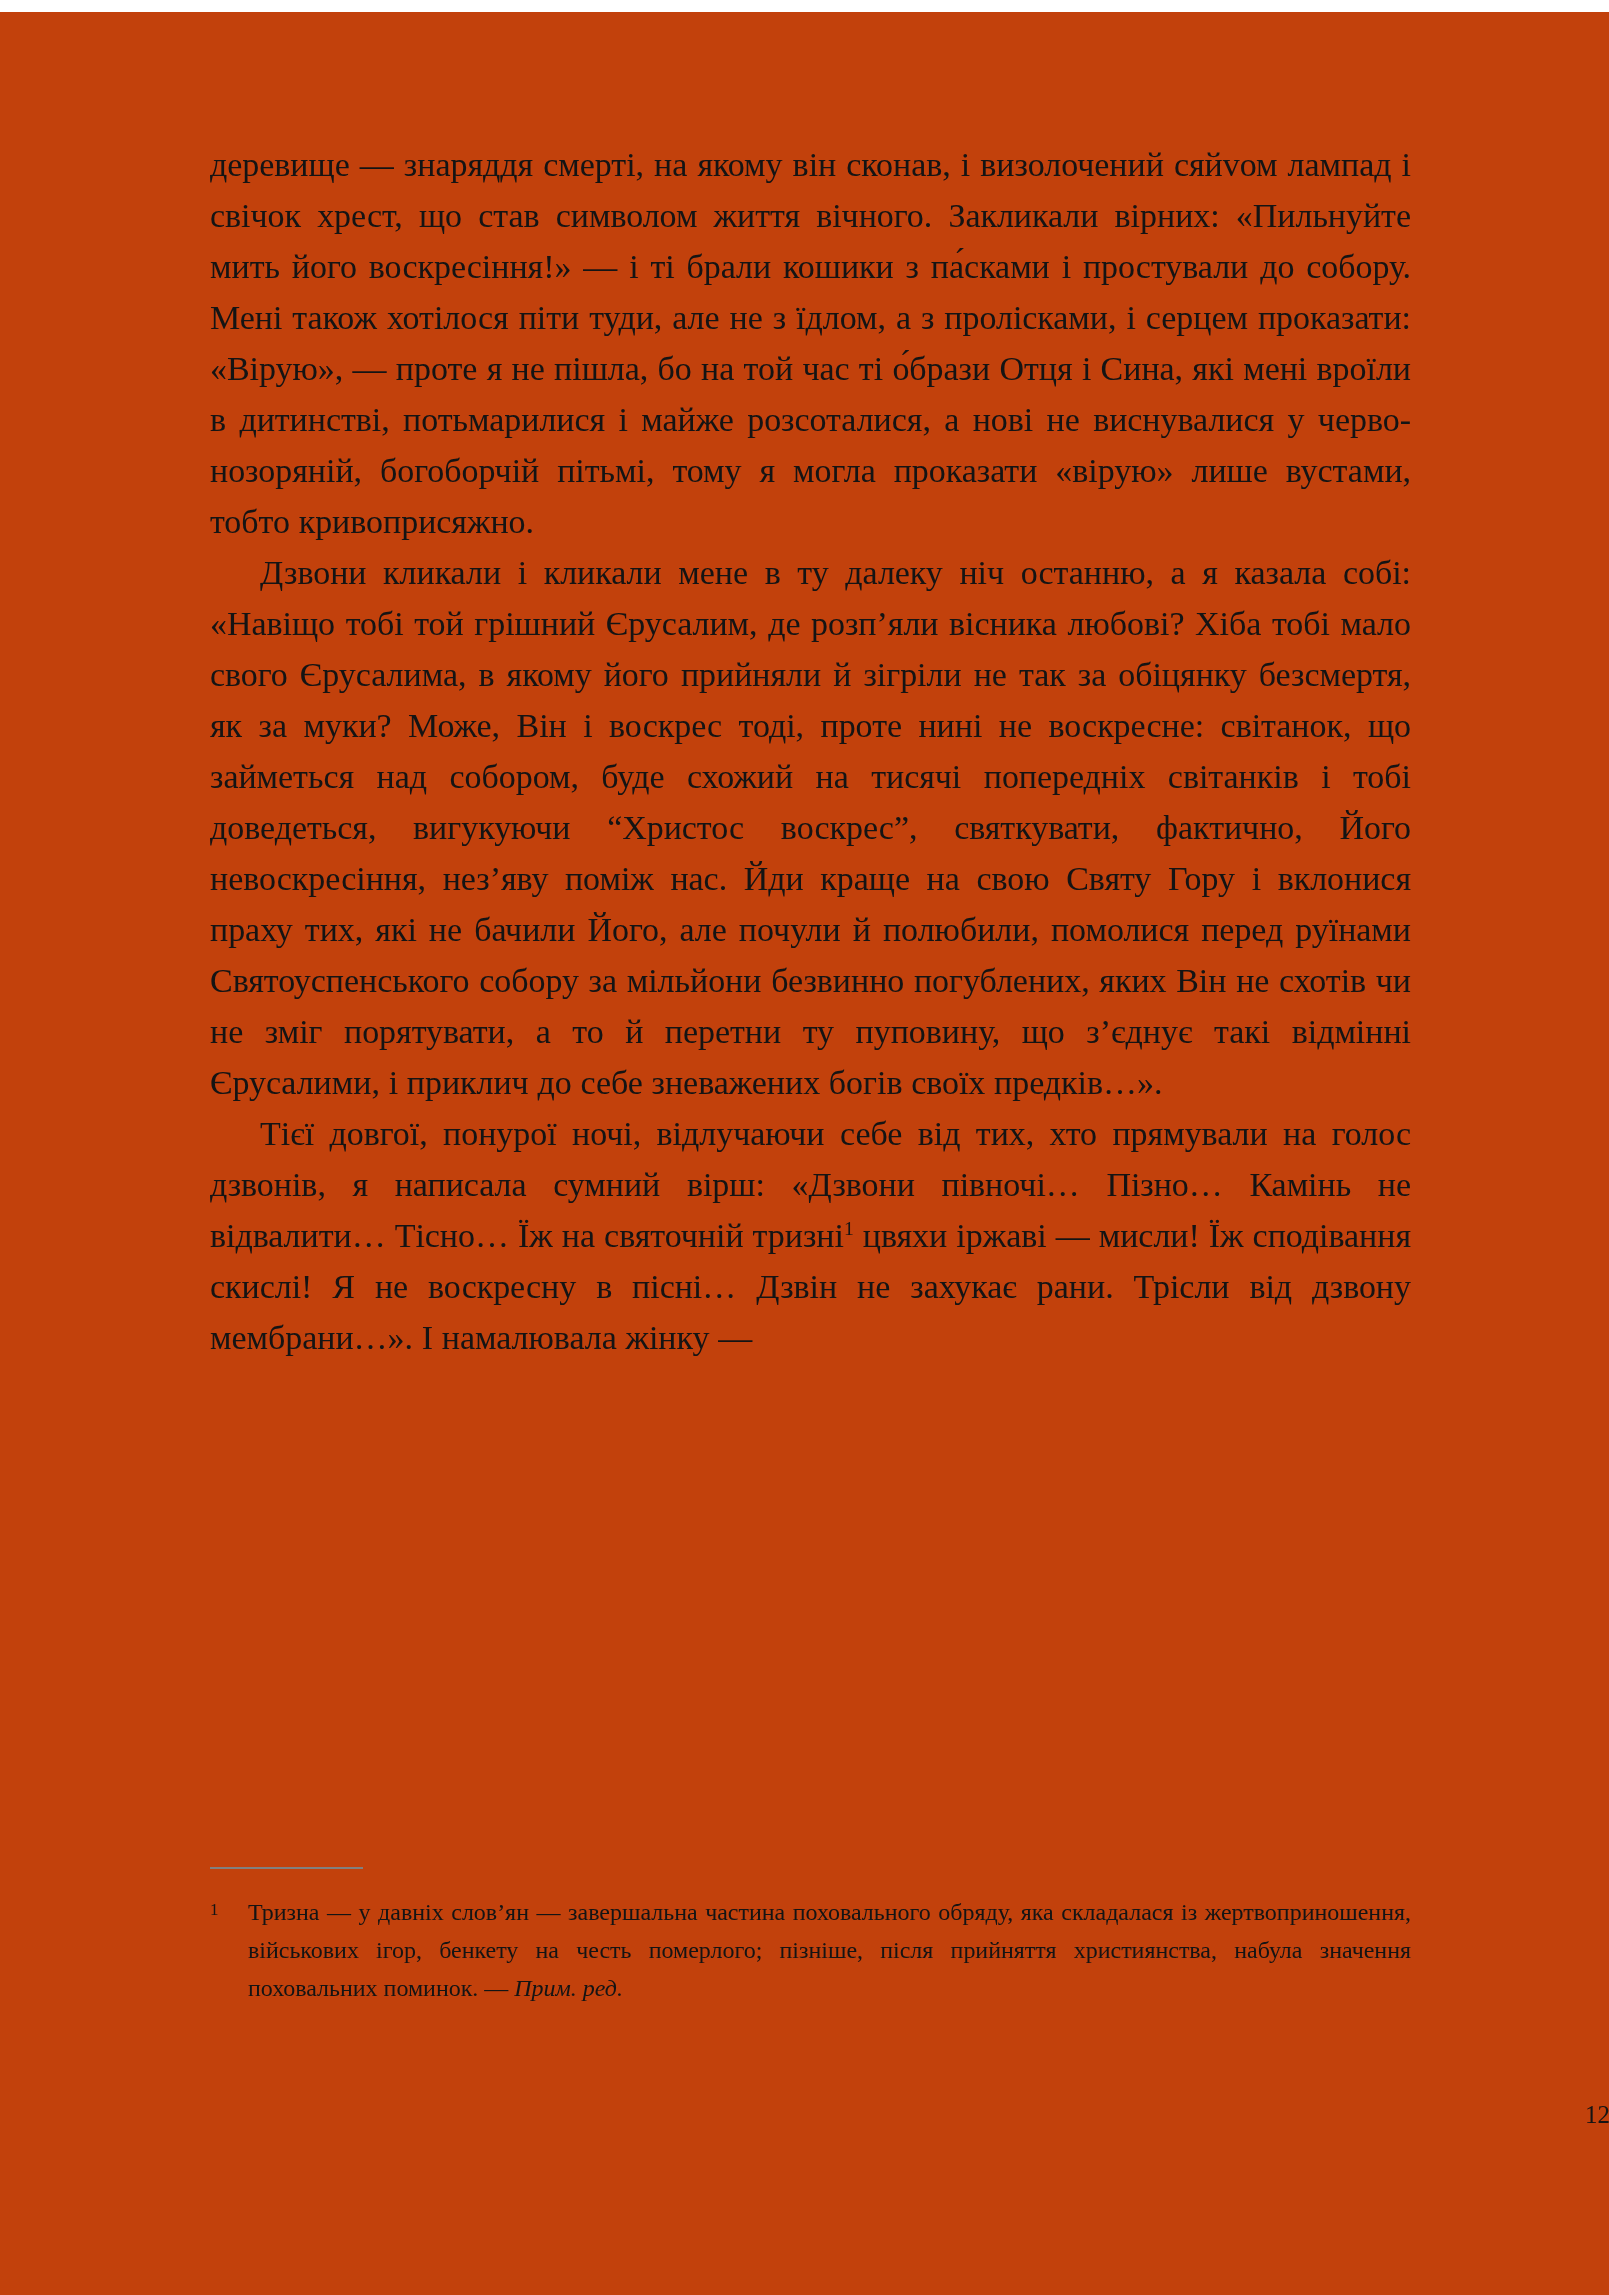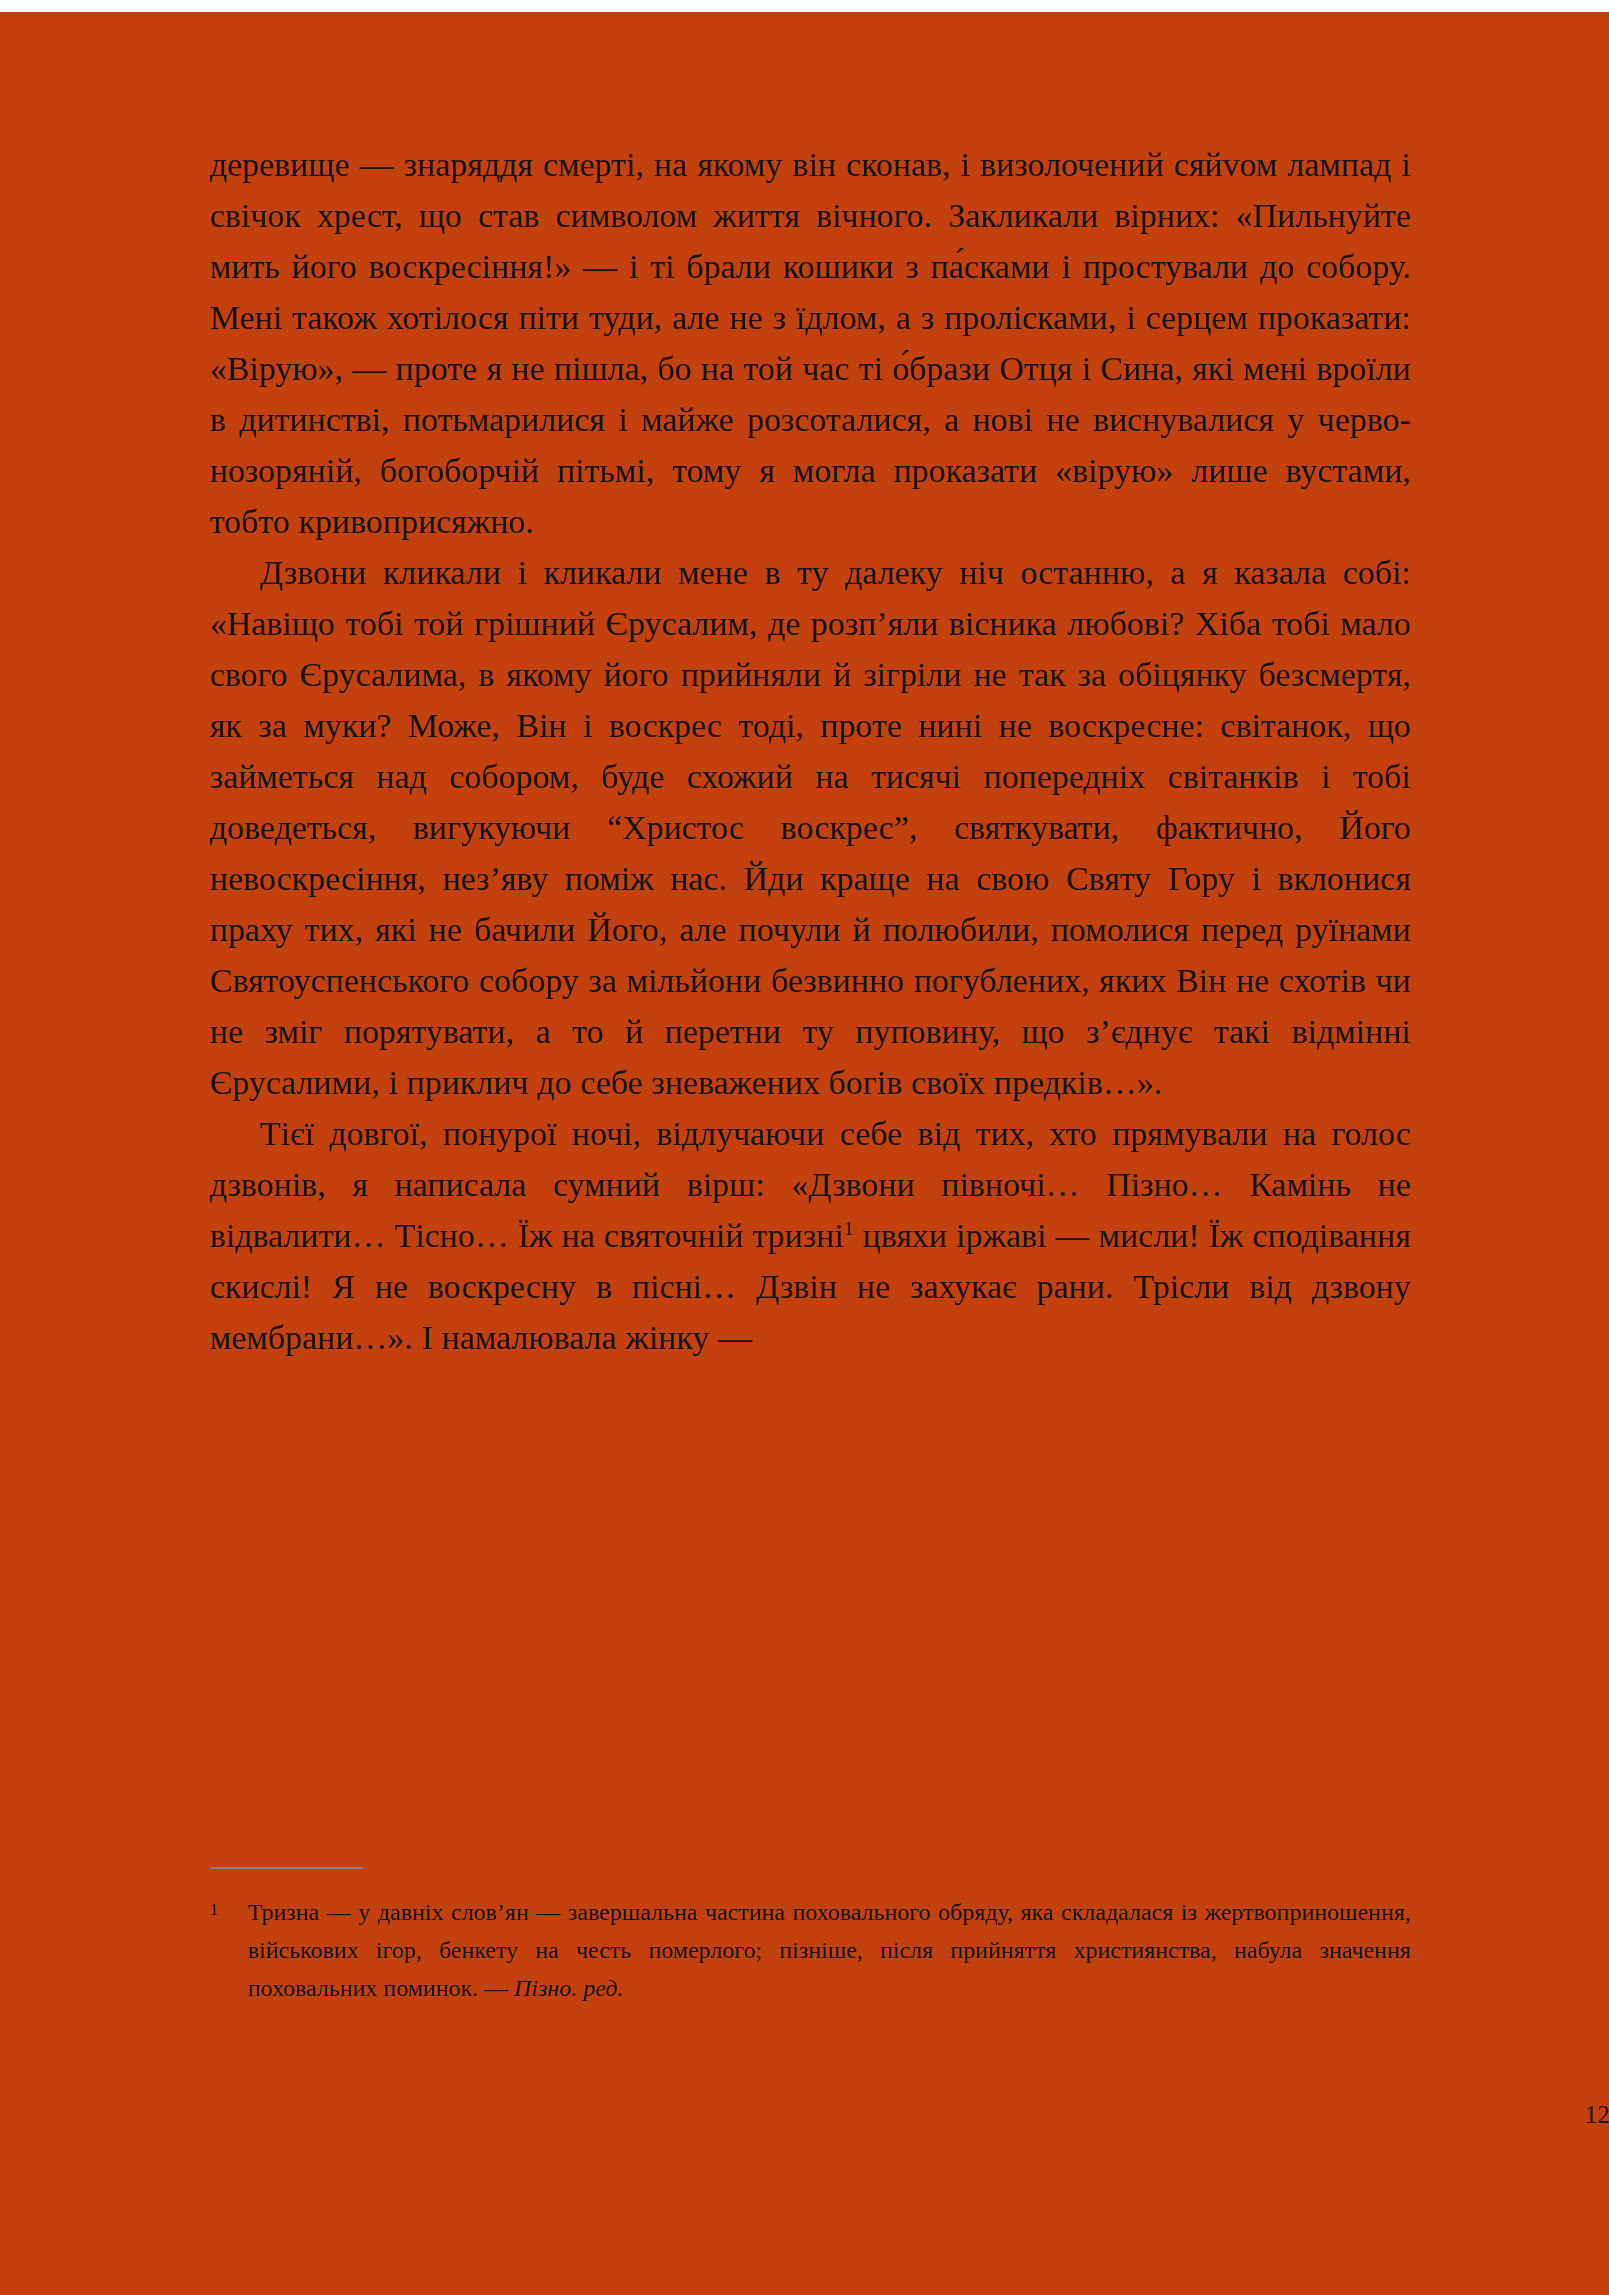--- a/index.html
+++ b/index.html
@@ -97,19 +97,19 @@
     <p class="body-par">деревище — знаряддя смерті, на якому він сконав, і визолочений сяй­vом лампад і свічок хрест, що став символом життя вічного. Заклика­ли вірних: «Пильнуйте мить його воскресіння!» — і ті брали кошики з па́сками і простували до собору. Мені також хотілося піти туди, але не з їдлом, а з проліс­ками, і серцем проказати: «Вірую», — проте я не пішла, бо на той час ті о́брази Отця і Сина, які мені вроїли в дитинстві, потьмарилися і майже розсоталися, а нові не виснувалися у черво­нозоряній, богоборчій пітьмі, тому я могла проказати «вірую» лише вустами, тобто кривоприсяжно.</p>
 
     <p class="body-par indent">Дзвони кликали і кликали мене в ту далеку ніч останню, а я казала собі: «Навіщо тобі той грішний Єрусалим, де розп’яли вісника любо­ві? Хіба тобі мало свого Єрусалима, в якому його прийняли й зігріли не так за обіцянку безсмертя, як за муки? Може, Він і воскрес тоді, проте нині не воскресне: світанок, що займеться над собором, буде схожий на тисячі попередніх світанків і тобі доведеться, вигукуючи “Христос воскрес”, святкувати, фактично, Його невоскресіння, нез’яву поміж нас. Йди краще на свою Святу Гору і вклонися праху тих, які не бачили Його, але почули й полюбили, помолися перед руїнами Святоуспенського собору за мільйони безвинно погублених, яких Він не схотів чи не зміг порятувати, а то й перетни ту пуповину, що з’єднує такі відмінні Єрусалими, і приклич до себе зневажених богів своїх предків…».</p>
 
     <p class="body-par indent"><span>Тієї довгої, понурої ночі, відлучаючи себе від тих, хто прямували на голос дзвонів, я написала сумний вірш: «Дзвони півночі… Пізно… Камінь не відвалити… Тісно… Їж на святочній тризні</span><sup class="fn-ref">1</sup><span> цвяхи іржа­ві — мисли! Їж сподівання скислі! Я не воскресну в пісні… Дзвін не захукає рани. Тріс­ли від дзвону мембрани…». І намалювала жінку —</span></p>
 
   </div>
 
   <div class="footnote-zone">
     <div class="footnote-rule"></div>
-    <p class="footnote"><span class="footnote-marker">1</span><span>Тризна — у давніх слов’ян — завершальна частина поховального обряду, яка скла­далася із жертвоприношення, військових ігор, бенкету на честь померлого; пізні­ше, після прийняття християнства, набула значення поховальних поминок. — </span><em>Пізно. ред.</em></p>
+    <p class="footnote"><span class="footnote-marker">1</span><span>Тризна — у давніх слов’ян — завершальна частина поховального обряду, яка скла­далася із жертвоприношення, військових ігор, бенкету на честь померлого; пізні­ше, після прийняття християнства, набула значення поховальних поминок. — </span><em>Прим. ред.</em></p>
   </div>
 
   <div class="folio">12</div>
 
 </div>
 
 
 </body></html>

